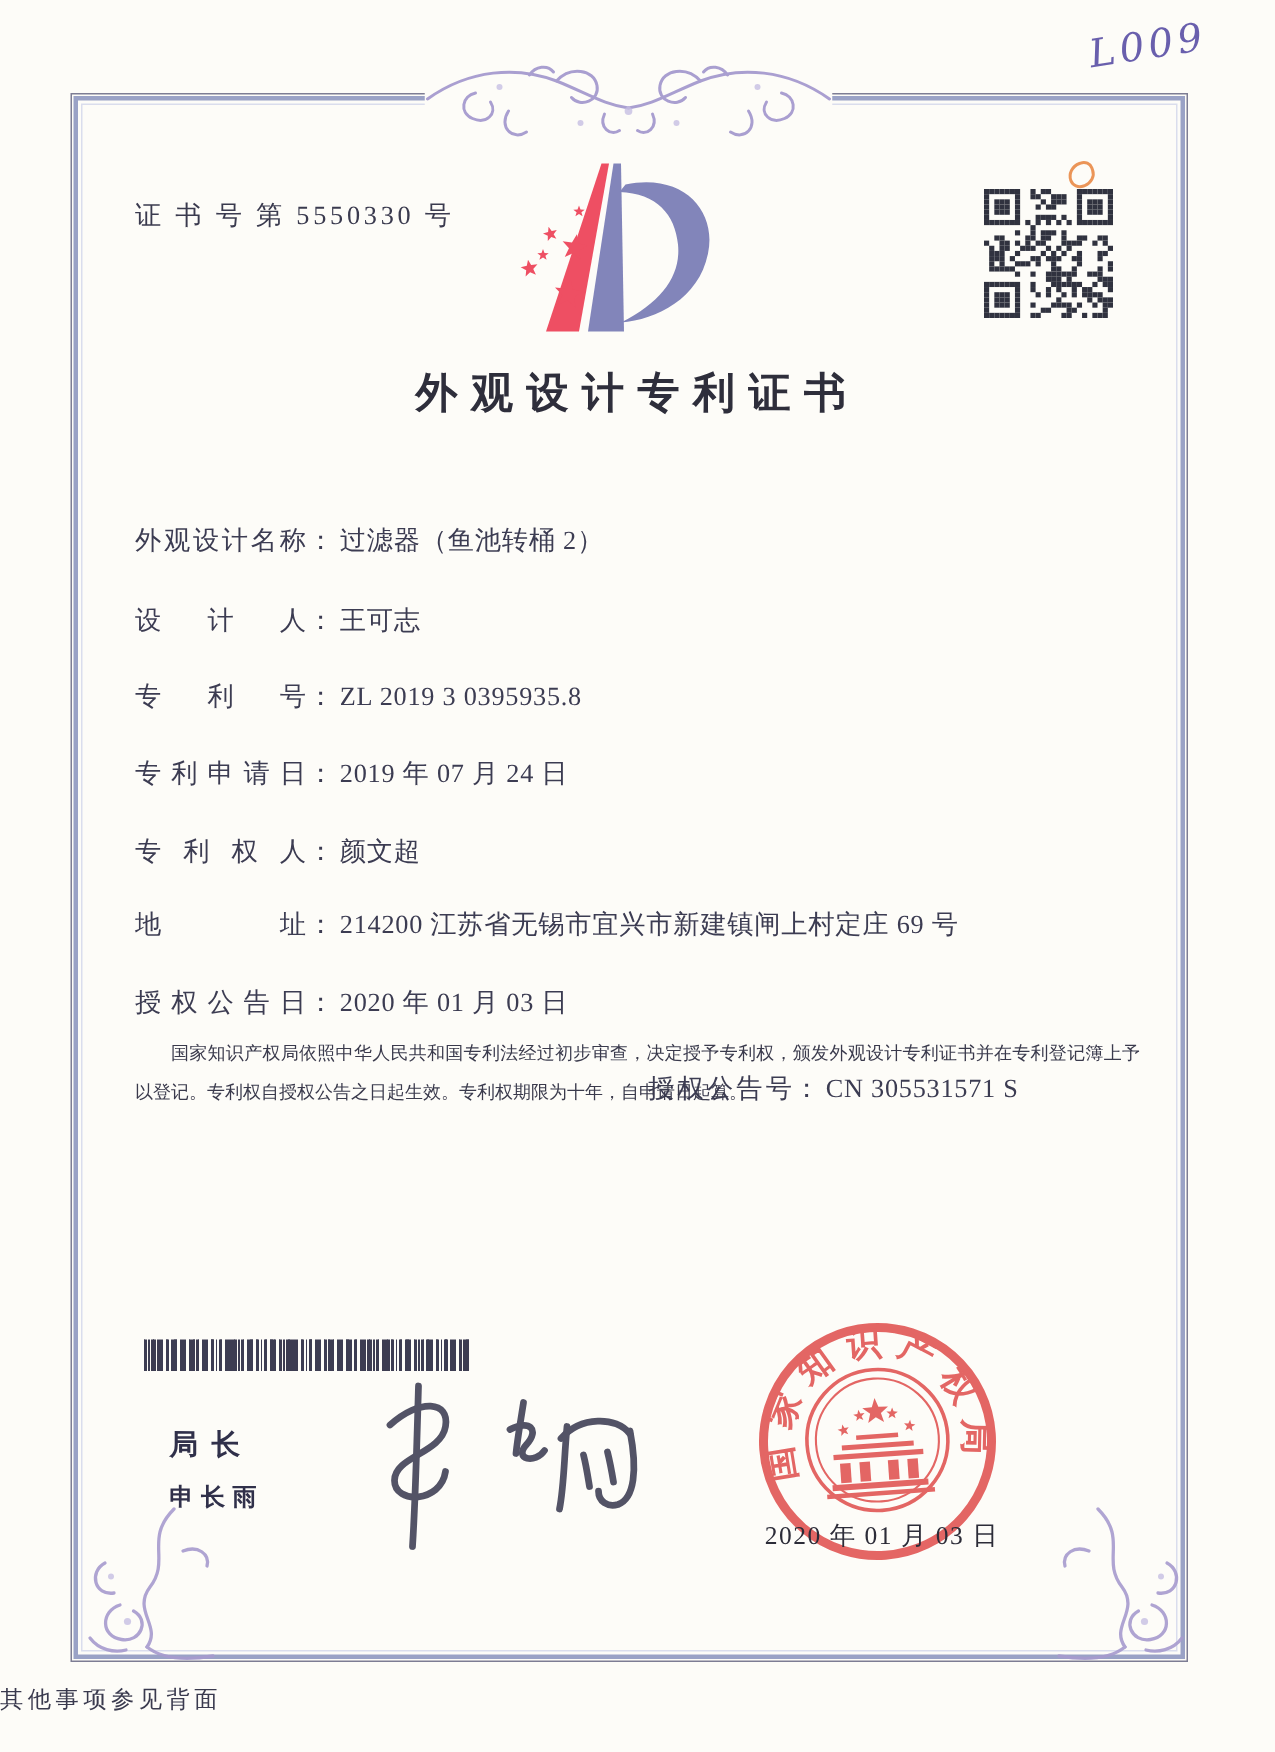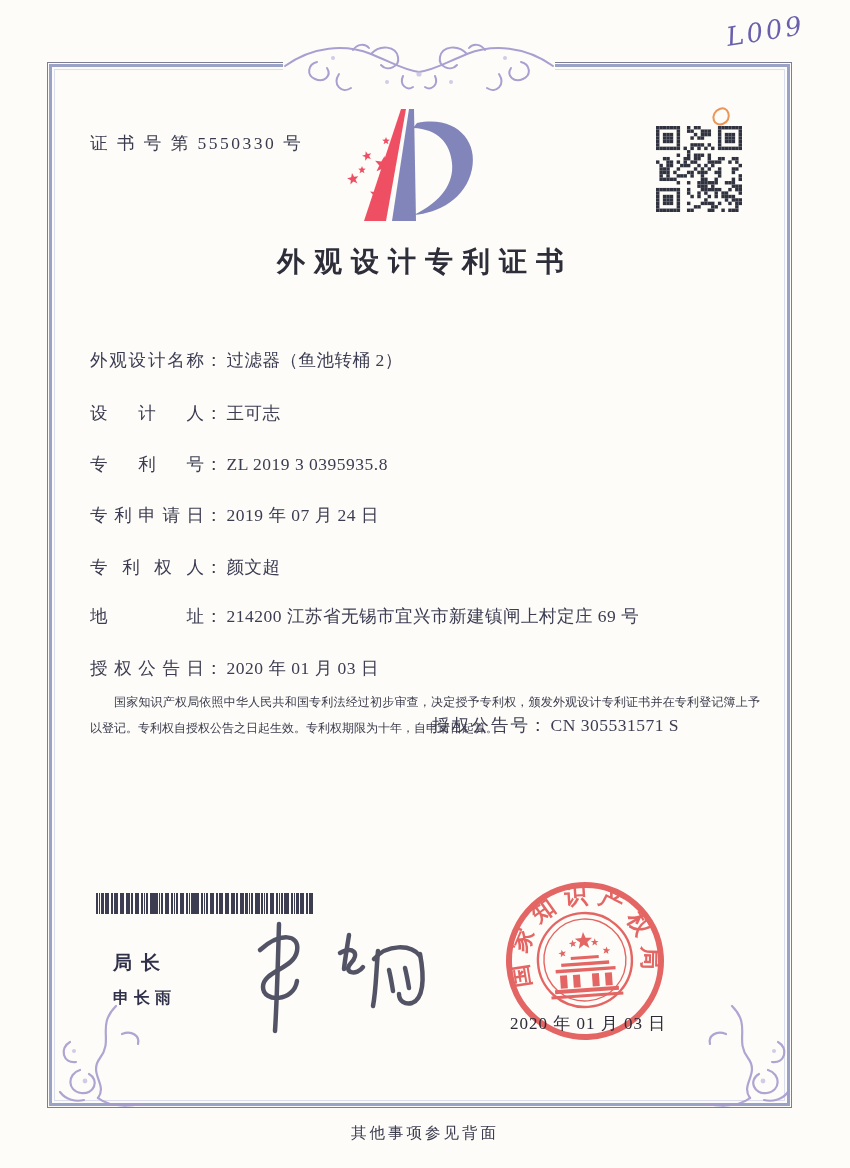--- a/index.html
+++ b/index.html
@@ -40,21 +40,21 @@
     background-image:
       repeating-linear-gradient(90deg,#3d3d52 0 2px,transparent 2px 5px),
       repeating-linear-gradient(90deg,#3d3d52 0 1px,transparent 1px 3px),
       repeating-linear-gradient(90deg,transparent 0 6px,#3d3d52 6px 8px,transparent 8px 13px);}
   .director-label{position:absolute;left:113px;top:950px;font-size:19px;font-weight:bold;letter-spacing:9px;color:#30304a;}
   .director-name{position:absolute;left:113px;top:988px;font-size:16px;font-weight:bold;letter-spacing:5px;color:#30304a;}
   .signature{position:absolute;left:222px;top:918px;width:215px;height:118px;}
   .seal{position:absolute;left:496px;top:872px;width:178px;height:178px;transform:rotate(-4deg);}
   .seal-date{position:absolute;left:492px;top:1012px;width:192px;text-align:center;font-size:17px;color:#2c2c38;letter-spacing:1px;}
   .page-info{position:absolute;left:0;top:1074px;width:850px;text-align:center;font-size:15.5px;letter-spacing:2px;color:#3a3a4e;}
-  .back-note{position:absolute;left:0;top:1123px;width:850px;text-align:center;font-size:15.5px;letter-spacing:3px;color:#3a3a4e;}
+  .back-note{position:absolute;left:0;top:1123px;width:850px;font-size:15.5px;letter-spacing:3px;color:#3a3a4e;}
 </style>
 </head>
 <body>
 
 <div id="page">
 
   <div class="frame"></div>
 
   <svg class="ornament-top" viewBox="0 0 272 62">
     <rect x="0" y="0" width="272" height="62" fill="#fdfcf8"></rect>

